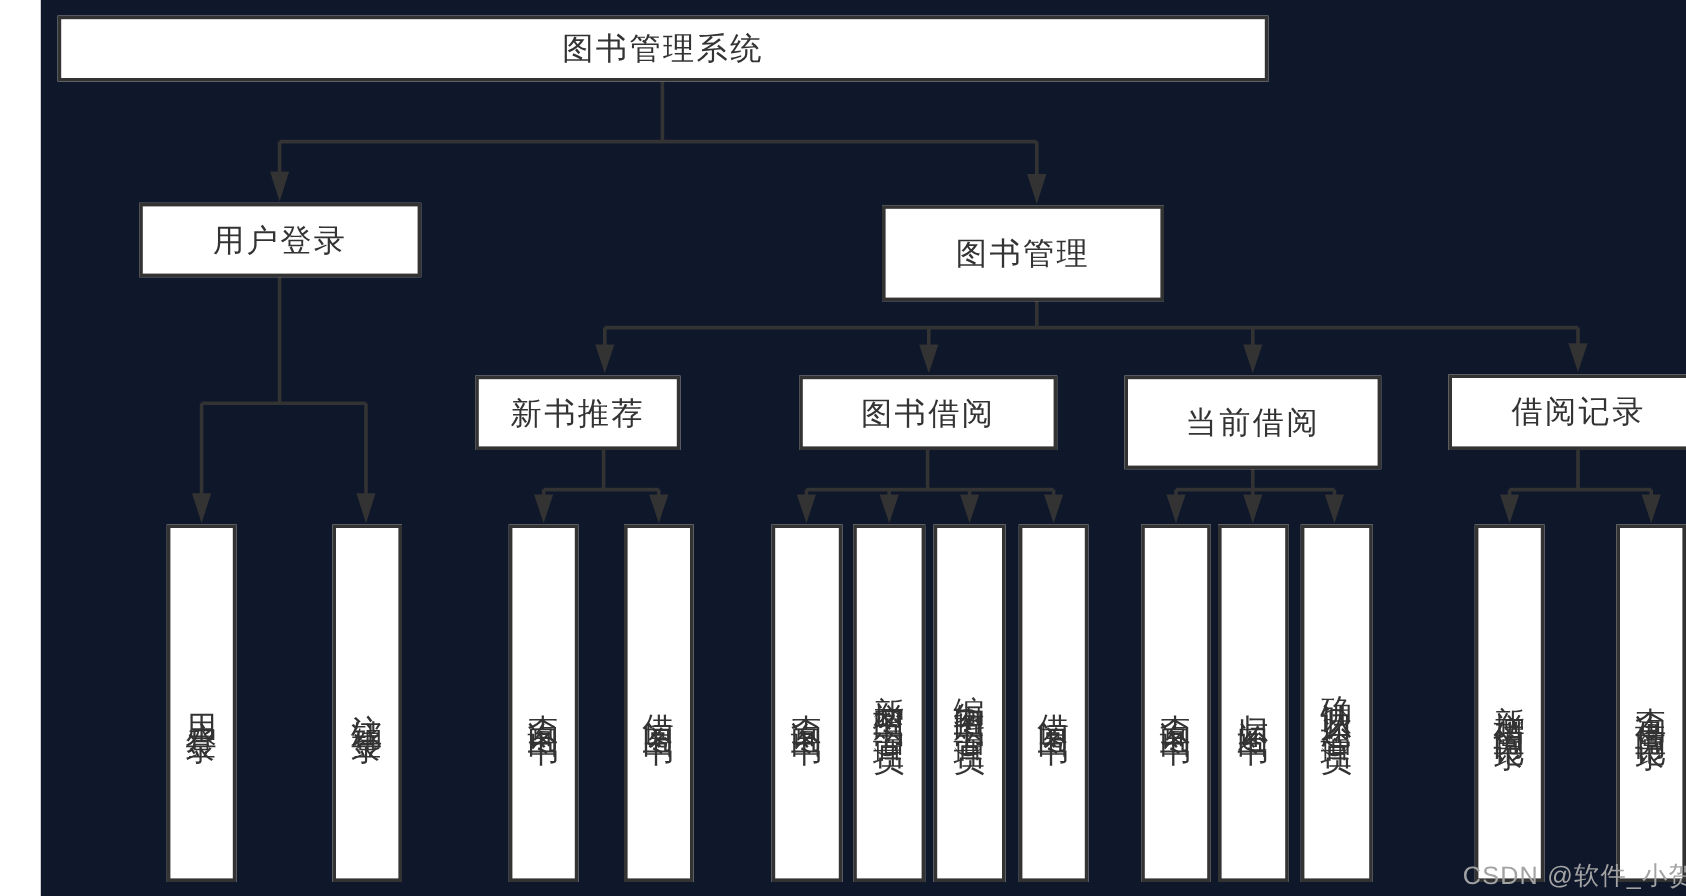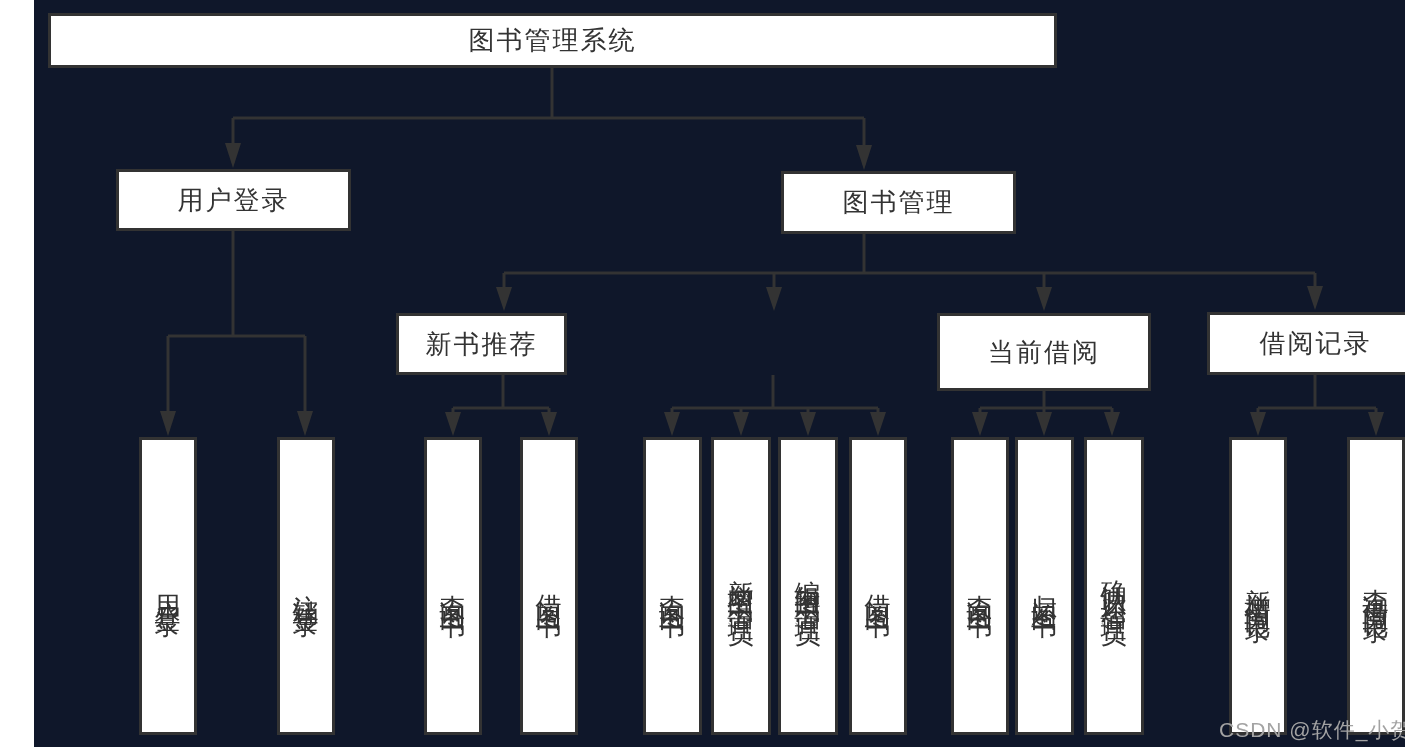--- a/index.html
+++ b/index.html
@@ -64,23 +64,24 @@
     <polygon points="1070,412 1086,412 1078,436"></polygon>
 
     <path d="M1281 375 V408 M1224 408 H1342 M1224 408 V415 M1342 408 V415"></path>
     <polygon points="1216,412 1232,412 1224,436"></polygon>
     <polygon points="1334,412 1350,412 1342,436"></polygon>
   </svg>
 
   <div class="hnode" style="left:14px;top:13px;width:1009px;height:55px">图书管理系统</div>
 
   <div class="hnode" style="left:82px;top:169px;width:235px;height:62px">用户登录</div>
-  <div class="hnode" style="left:747px;top:171px;width:235px;height:63px">图书管理</div>
+  <div class="hnode" style="left:701px;top:171px;width:235px;height:80px">图书管理</div>
 
   <div class="hnode" style="left:362px;top:313px;width:171px;height:62px">新书推荐</div>
+  <div class="hnode" style="left:632px;top:313px;width:215px;height:62px">图书借阅</div>
   <div class="hnode" style="left:903px;top:313px;width:214px;height:78px">当前借阅</div>
   <div class="hnode" style="left:1173px;top:312px;width:217px;height:63px">借阅记录</div>
 
   <div class="vnode" style="left:105px;width:58px">
     <span>用户登录</span>
     </div>
   <div class="vnode" style="left:243px;width:58px">
     <span>注销登录</span>
     </div>
   <div class="vnode" style="left:390px;width:58px">

